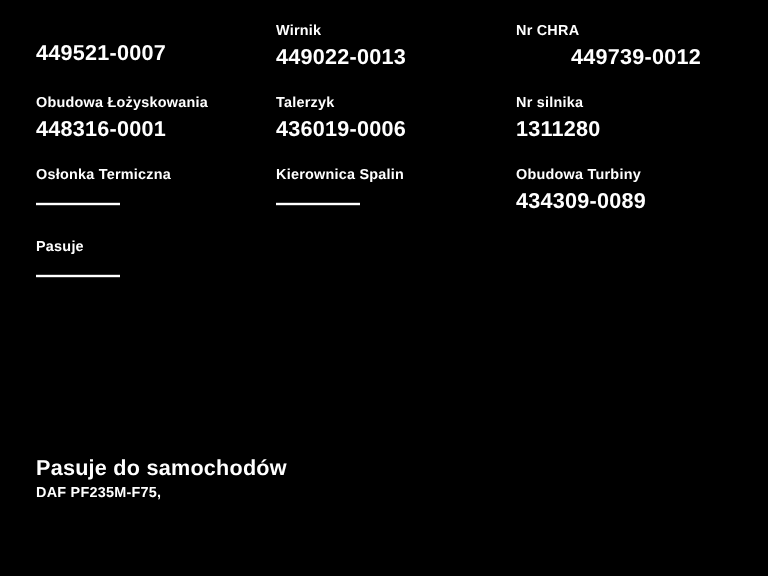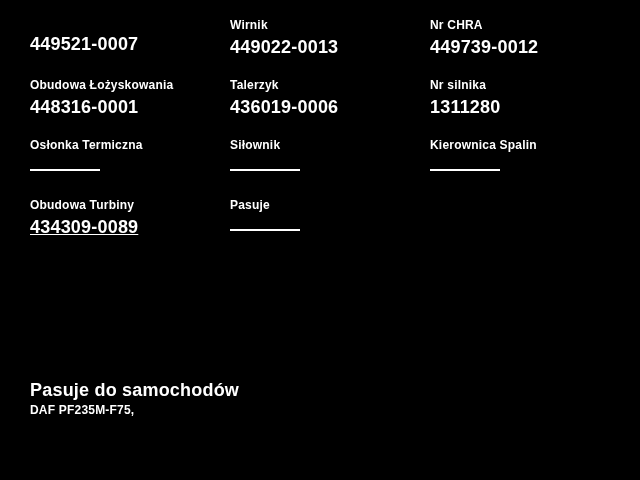--- a/index.html
+++ b/index.html
@@ -72,21 +72,21 @@
   </div>
 
   <div class="field">
     <div class="label">Wirnik</div>
     <div class="value" style="display: block;">449022-0013</div>
 
   </div>
 
   <div class="field">
     <div class="label">Nr CHRA</div>
-    <div class="value" style="display: block;">449739-0012</div>
+    <div class="value" style="display: block; text-align: center;">449739-0012</div>
 
   </div>
 
   <div class="field">
     <div class="label">Obudowa Łożyskowania</div>
     <div class="value" style="display: block;">448316-0001</div>
 
   </div>
 
   <div class="field">
@@ -100,36 +100,31 @@
     <div class="value" style="display: block;">1311280</div>
 
   </div>
 
   <div class="field">
     <div class="label">Osłonka Termiczna</div>
 
     <div class="dash" style="display: block;"></div>
   </div>
 
-  <div class="field">
-    <div class="label">Siłownik</div>
-
-    <div class="dash" style="display: block;"></div>
-  </div>
 
 
   <div class="field">
     <div class="label">Kierownica Spalin</div>
 
     <div class="dash" style="display: block;"></div>
   </div>
 
   <div class="field">
     <div class="label">Obudowa Turbiny</div>
-    <div class="value" style="display: block; text-decoration: underline;">434309-0089</div>
+    <div class="value" style="display: block;">434309-0089</div>
 
   </div>
 
   <div class="field">
     <div class="label">Pasuje</div>
 
     <div class="dash" style="display: block;"></div>
   </div>
 
 </div>

